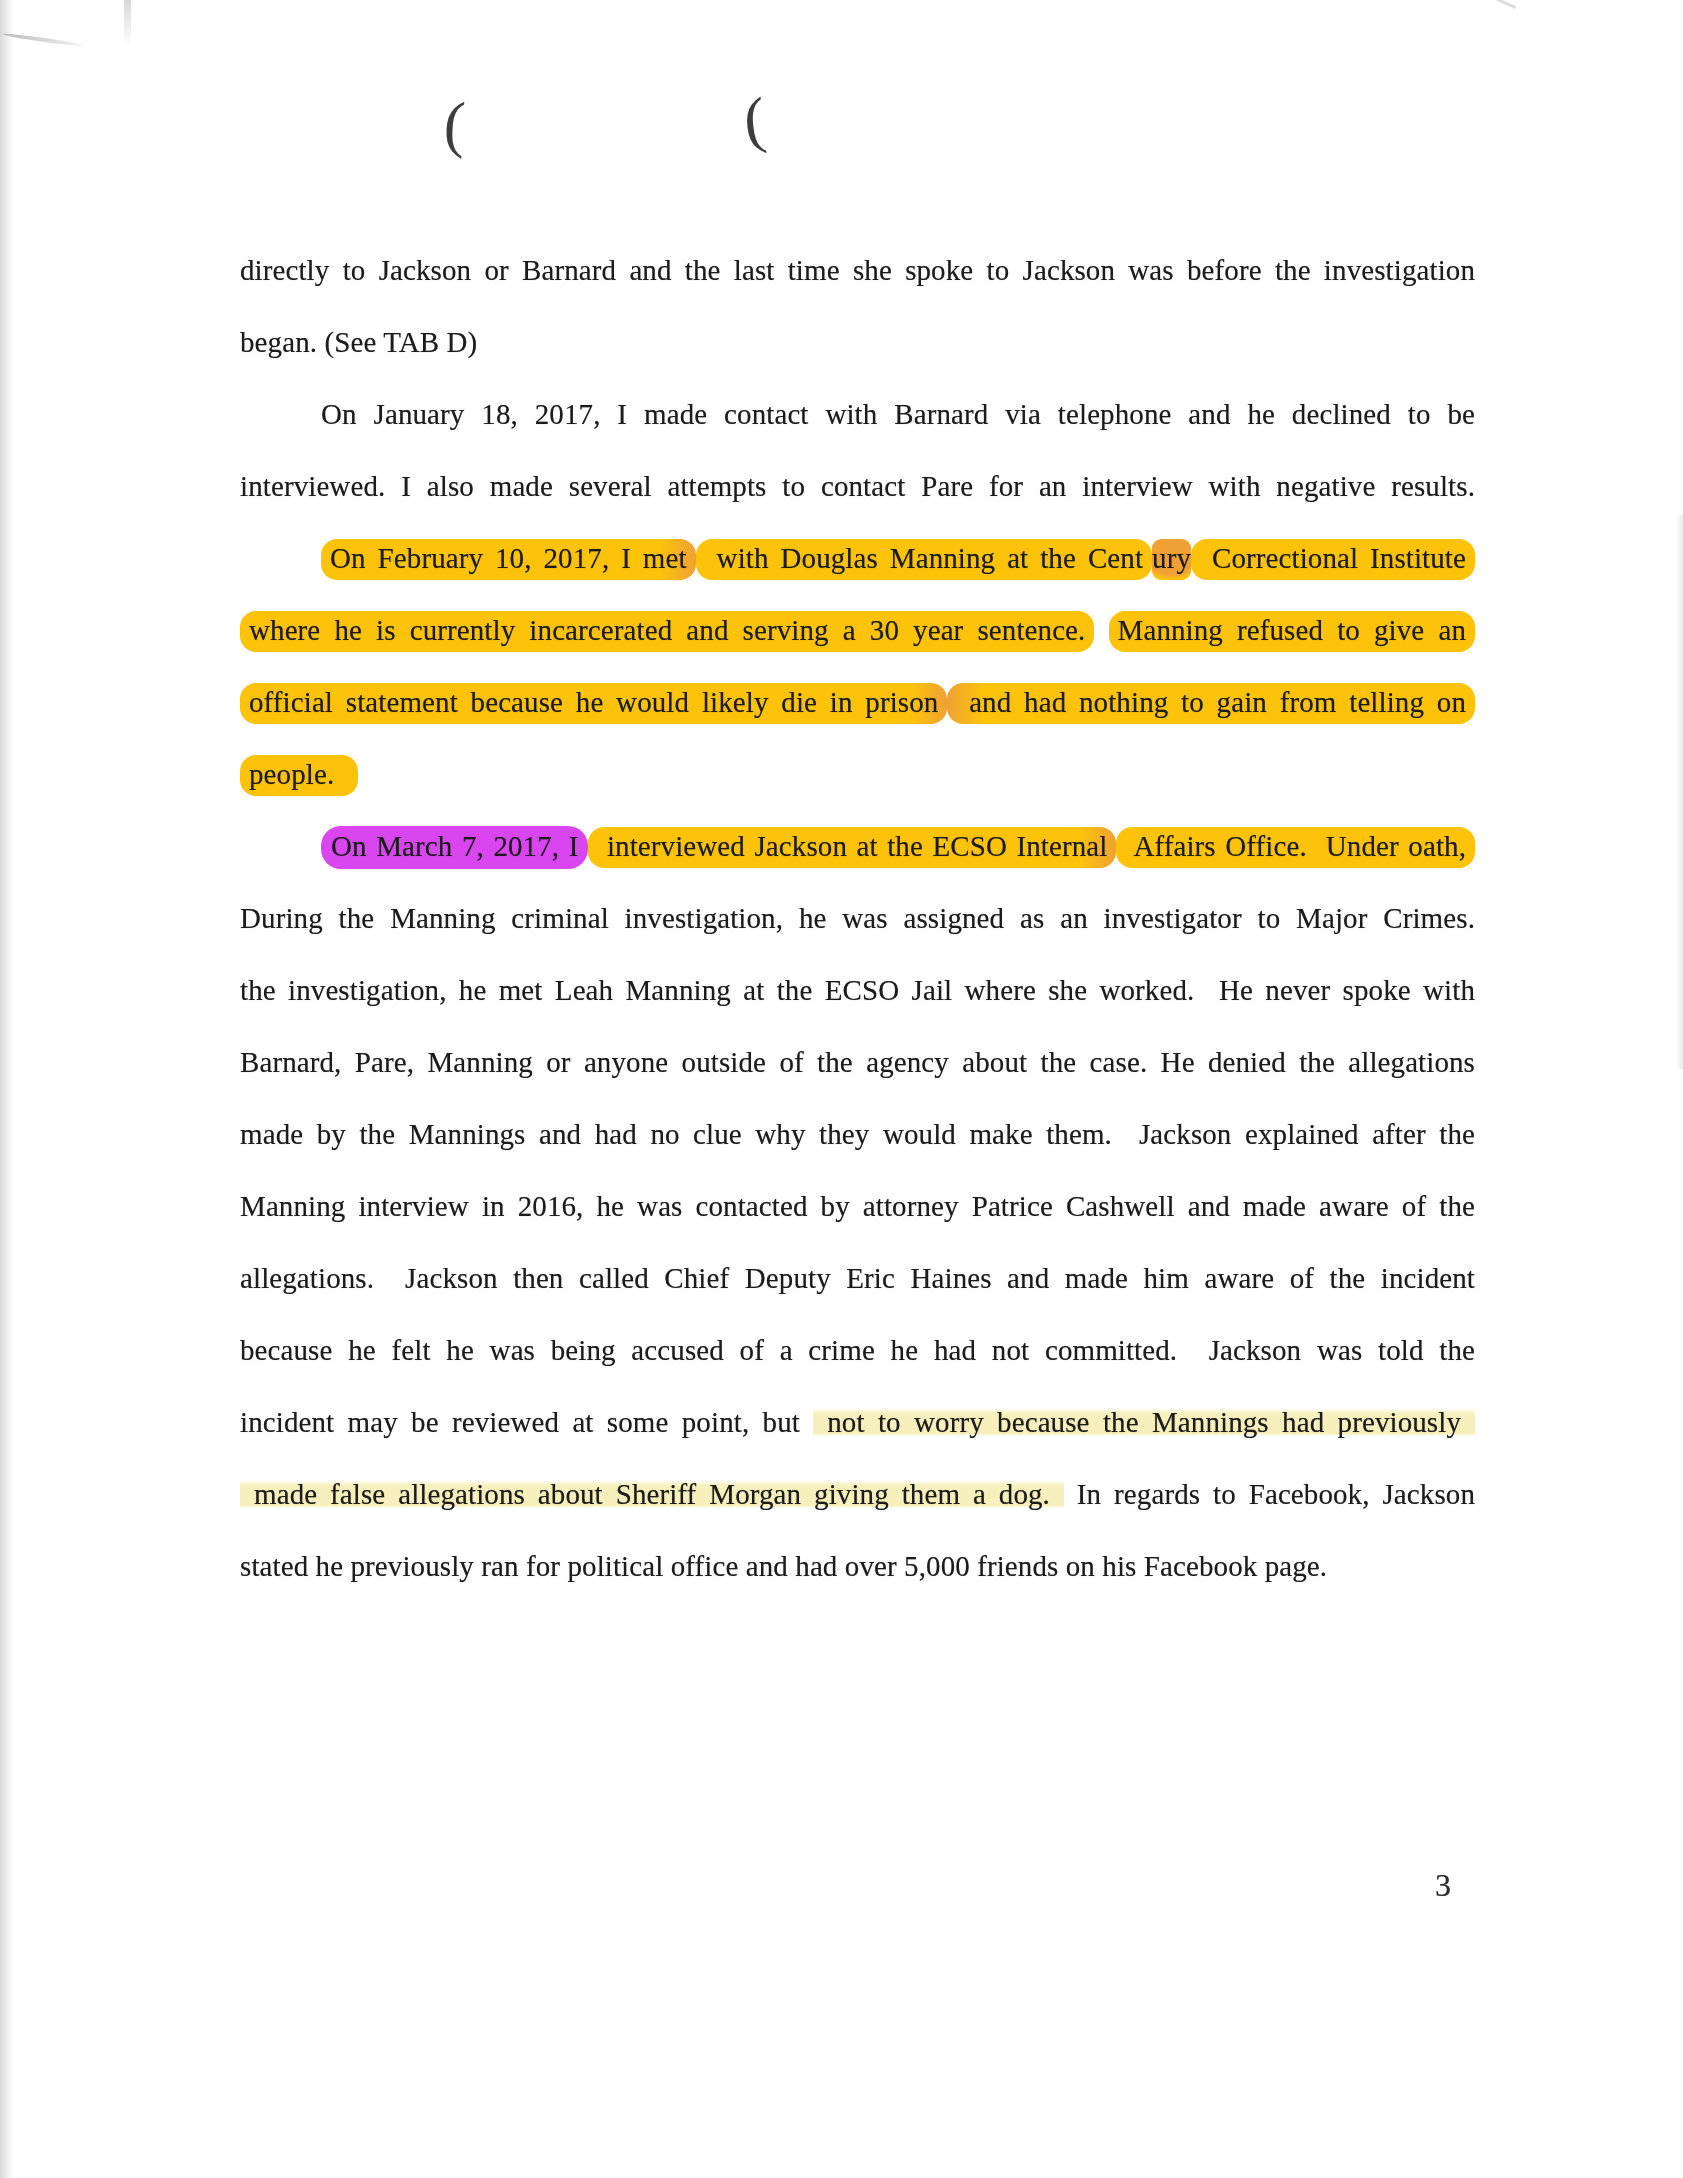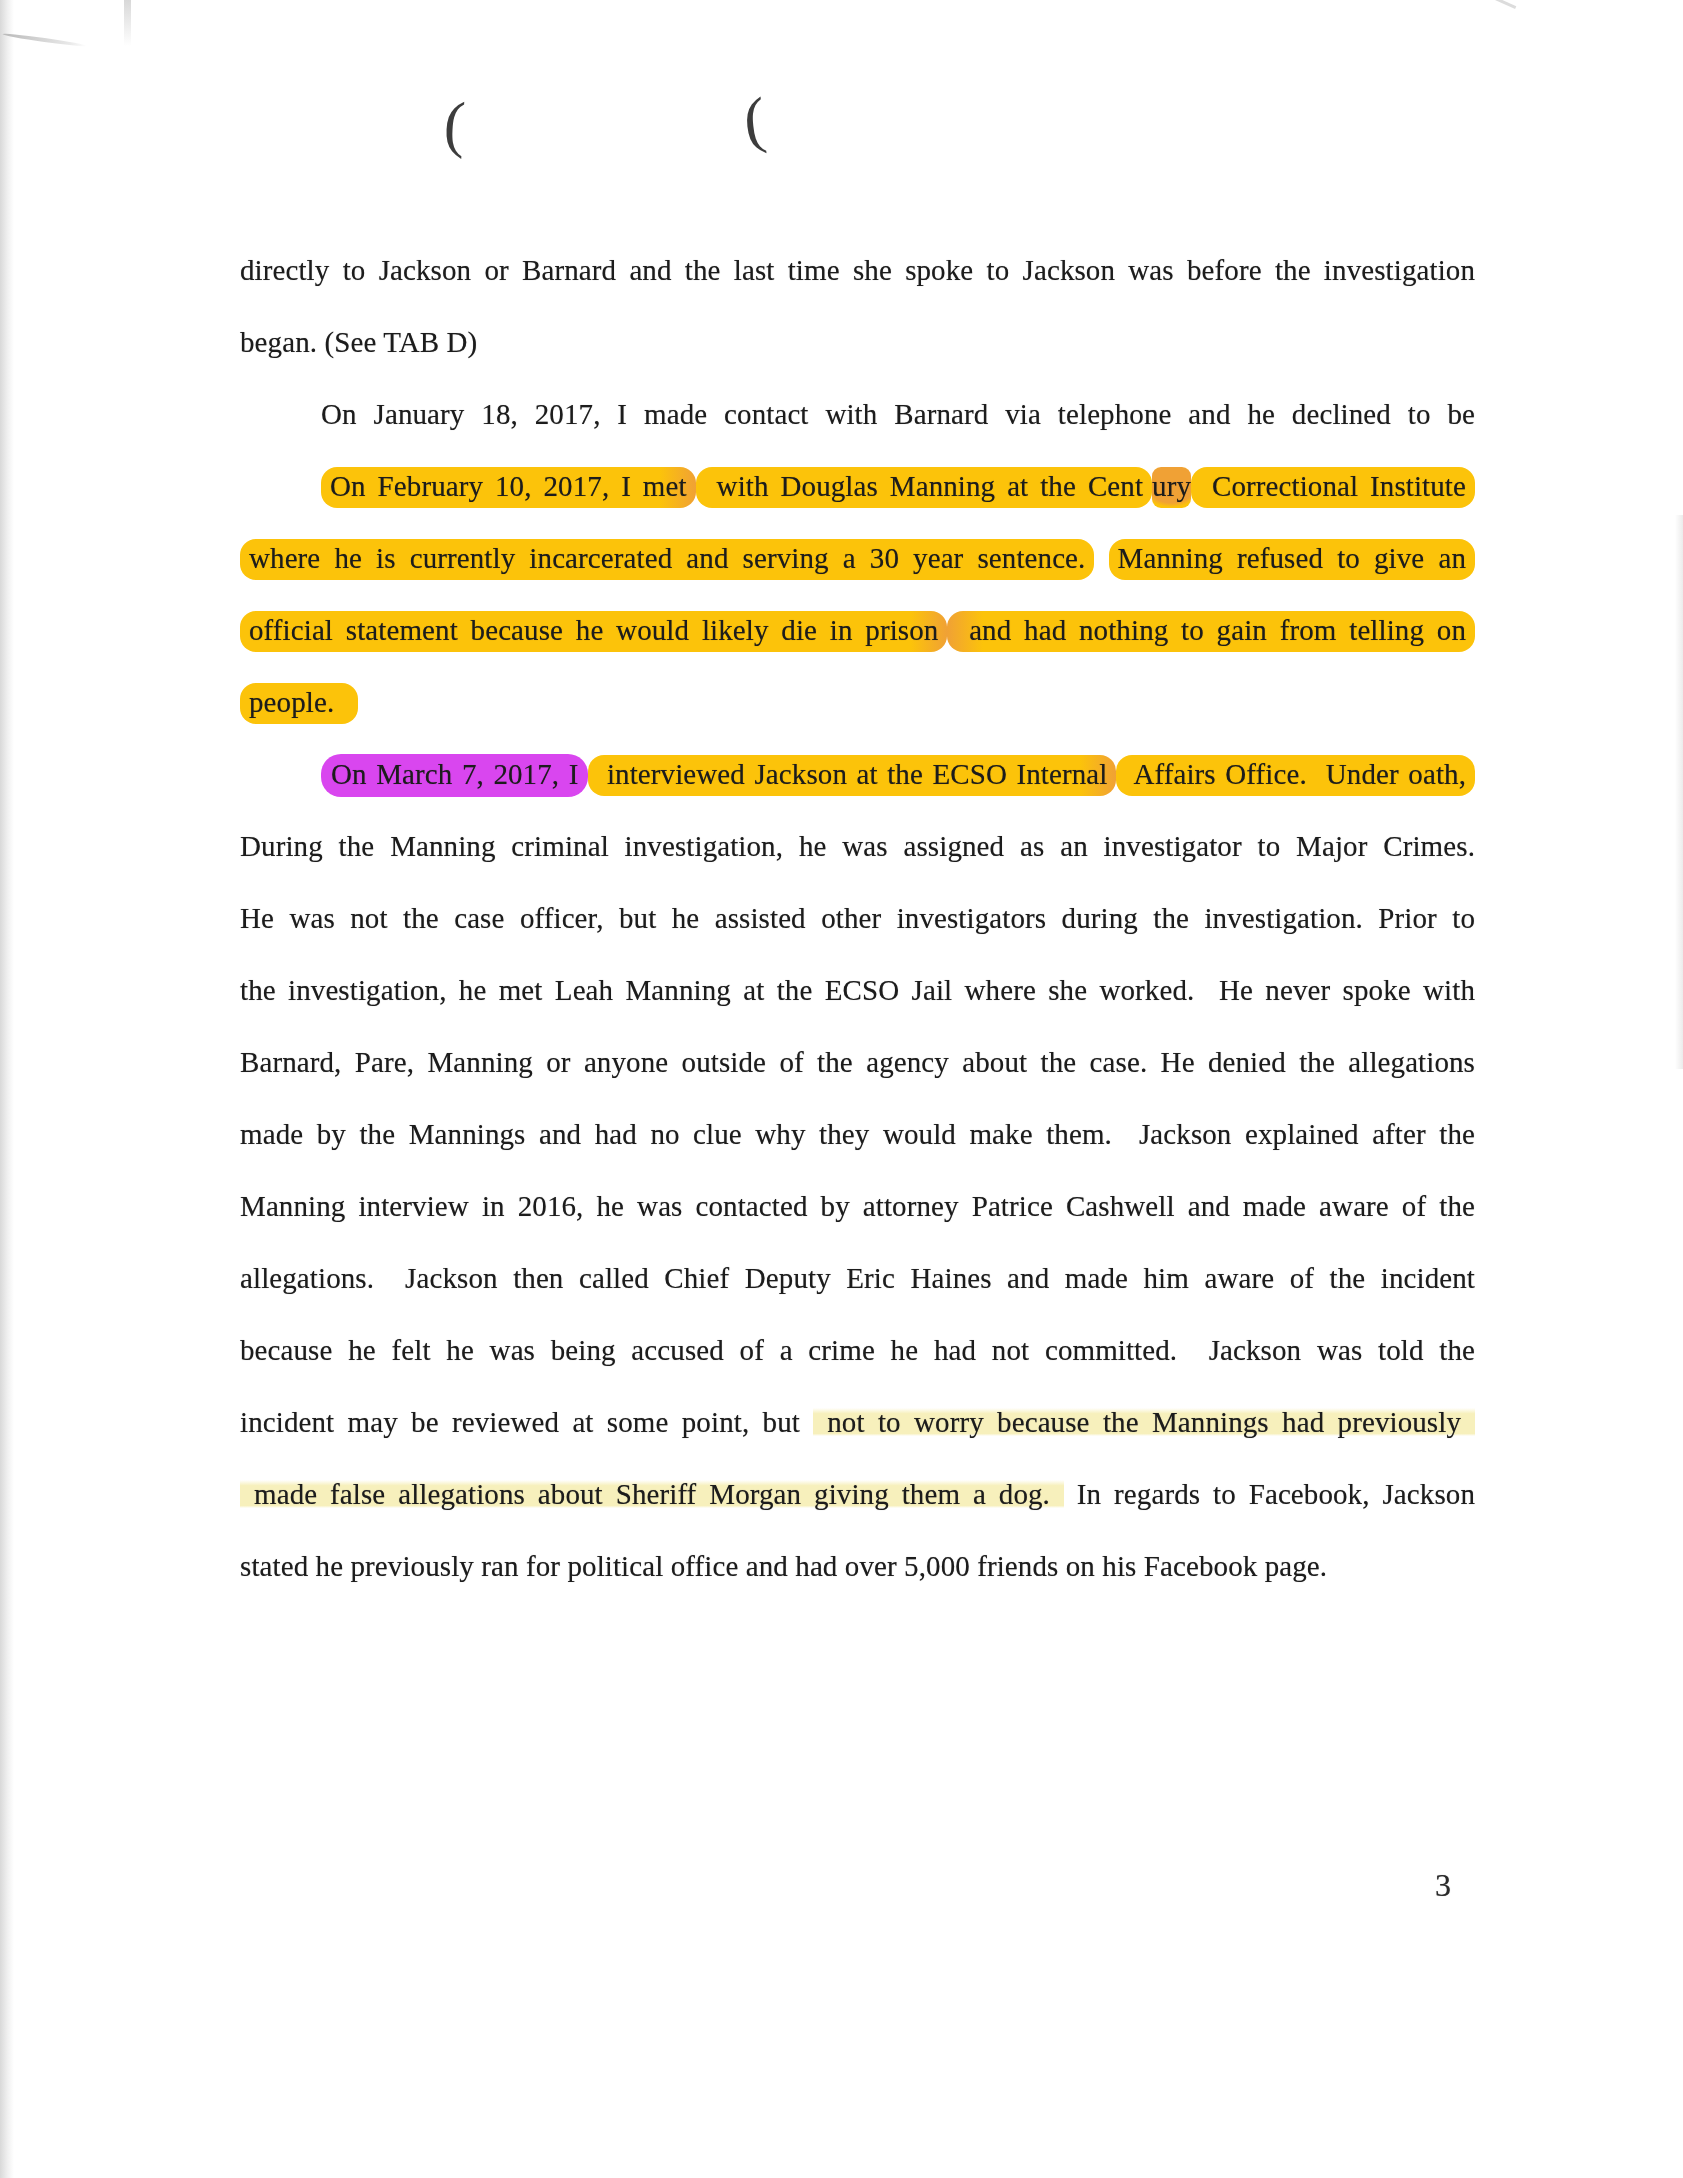--- a/index.html
+++ b/index.html
@@ -88,27 +88,27 @@
   <div class="top-streak"></div>
   <div class="top-right-mark"></div>
 
   <div class="paren paren-left">(</div>
   <div class="paren paren-right">(</div>
 
   <div id="text-block">
       <div class="line j"><span class="seg hl-none">directly to Jackson or Barnard and the last time she spoke to Jackson was before the investigation</span></div>
       <div class="line"><span class="seg hl-none">began. (See TAB D)</span></div>
       <div class="line j ind"><span class="seg hl-none">On January 18, 2017, I made contact with Barnard via telephone and he declined to be</span></div>
+      <div class="line j"><span class="seg hl-none">interviewed. I also made several attempts to contact Pare for an interview with negative results.</span></div>
       <div class="line j ind"><span class="seg hl-yellow-or">On February 10, 2017, I met</span><span class="seg hl-yellow"> with Douglas Manning at the Cent</span><span class="seg hl-orangespot">ury</span><span class="seg hl-yellow"> Correctional Institute</span></div>
       <div class="line j"><span class="seg hl-yellow">where he is currently incarcerated and serving a 30 year sentence.</span><span class="seg hl-none"> </span><span class="seg hl-yellow">Manning refused to give an</span></div>
       <div class="line j"><span class="seg hl-yellow-or">official statement because he would likely die in prison</span><span class="seg hl-yellow-ol"> and had nothing to gain from telling on</span></div>
       <div class="line"><span class="seg hl-yellow">people.&nbsp;&nbsp;</span></div>
       <div class="line j ind"><span class="seg hl-salmon">On March 7, 2017, I</span><span class="seg hl-yellow-or"> interviewed Jackson at the ECSO Internal</span><span class="seg hl-yellow"> Affairs Office.  Under oath,</span></div>
       <div class="line j"><span class="seg hl-none">During the Manning criminal investigation, he was assigned as an investigator to Major Crimes.</span></div>
-      <div class="line j"><span class="seg hl-none">He was not the case officer, but he assisted other investigators during the investigation. Prior to</span></div>
       <div class="line j"><span class="seg hl-none">the investigation, he met Leah Manning at the ECSO Jail where she worked.  He never spoke with</span></div>
       <div class="line j"><span class="seg hl-none">Barnard, Pare, Manning or anyone outside of the agency about the case. He denied the allegations</span></div>
       <div class="line j"><span class="seg hl-none">made by the Mannings and had no clue why they would make them.  Jackson explained after the</span></div>
       <div class="line j"><span class="seg hl-none">Manning interview in 2016, he was contacted by attorney Patrice Cashwell and made aware of the</span></div>
       <div class="line j"><span class="seg hl-none">allegations.  Jackson then called Chief Deputy Eric Haines and made him aware of the incident</span></div>
       <div class="line j"><span class="seg hl-none">because he felt he was being accused of a crime he had not committed.  Jackson was told the</span></div>
       <div class="line j"><span class="seg hl-none">incident may be reviewed at some point, but </span><span class="seg hl-pale">not to worry because the Mannings had previously</span></div>
       <div class="line j"><span class="seg hl-pale">made false allegations about Sheriff Morgan giving them a dog.</span><span class="seg hl-none"> In regards to Facebook, Jackson</span></div>
       <div class="line"><span class="seg hl-none">stated he previously ran for political office and had over 5,000 friends on his Facebook page.</span></div>
     </div>

